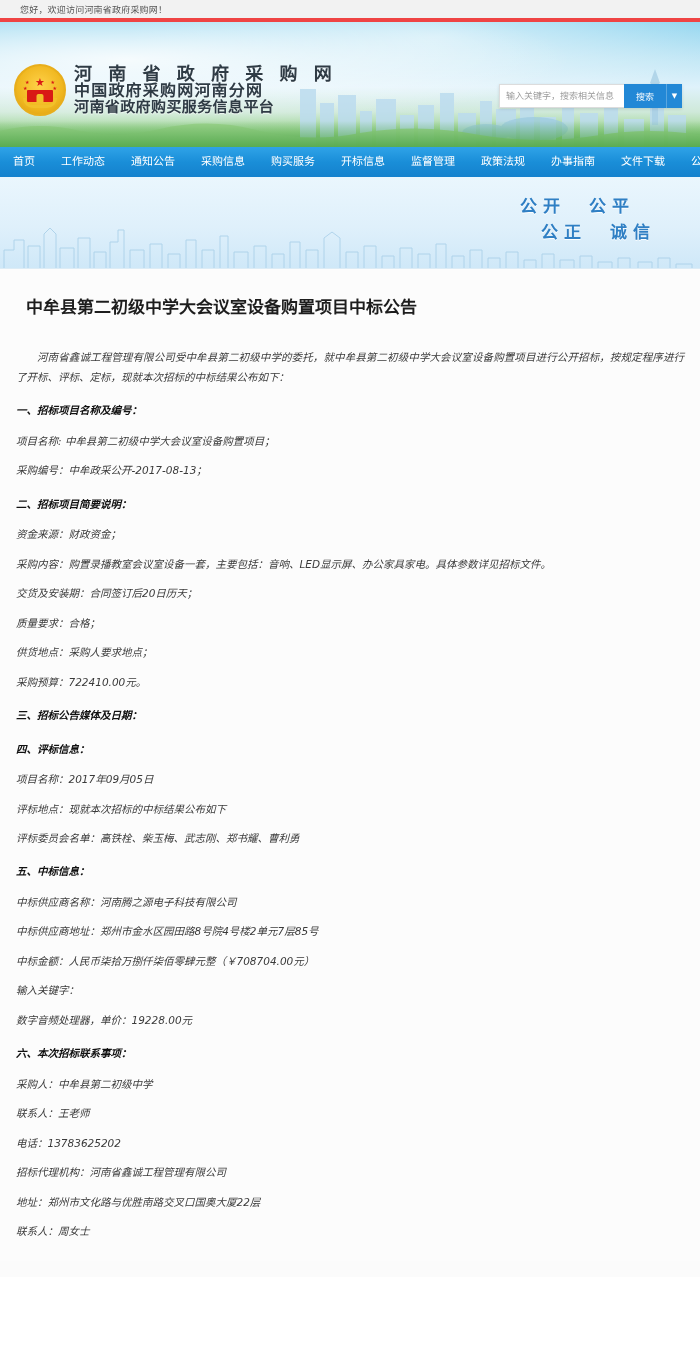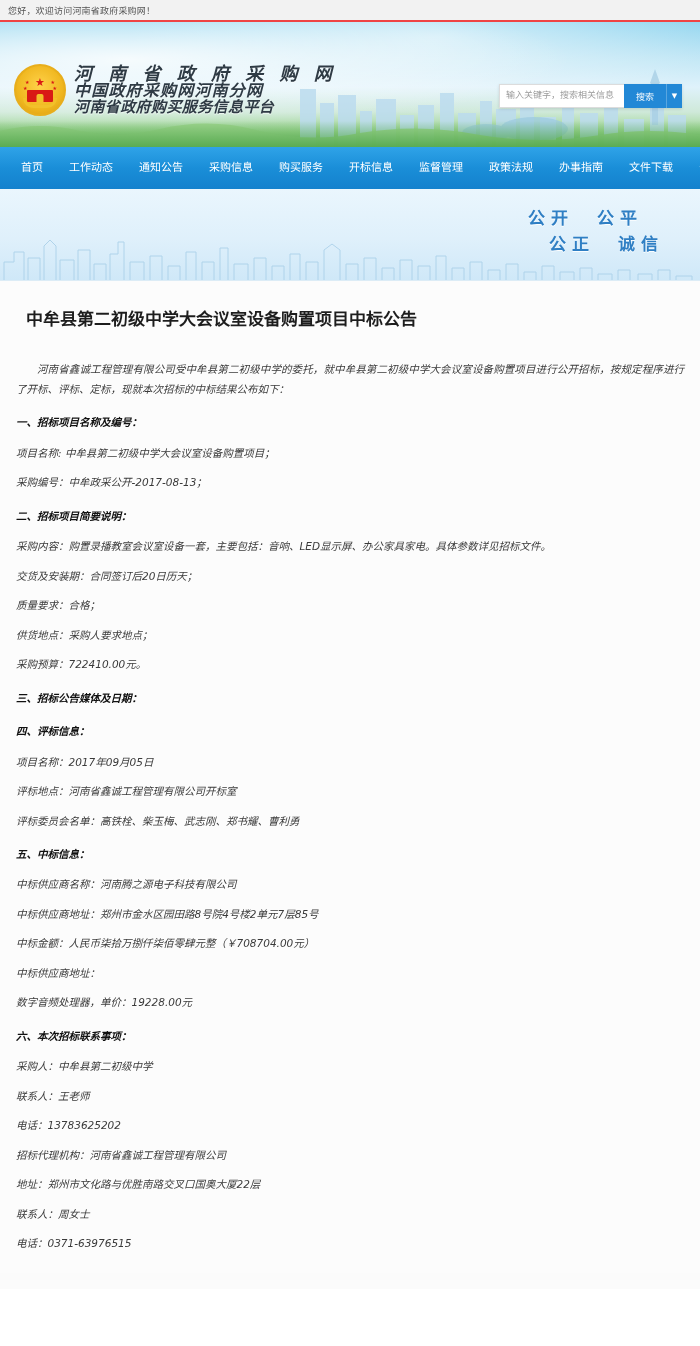--- a/index.html
+++ b/index.html
@@ -9,24 +9,24 @@
     font-family: "DejaVu Sans", "Liberation Sans", sans-serif;
     background: #ffffff;
     color: #333;
   }
   body { width: 700px; overflow-x: hidden; }
 
   
   .topbar {
     height: 22px;
     background: #f2f2f2;
-    border-bottom: 2px solid #ef4444;
+    border-bottom: 4px solid #ef4444;
     display: flex;
     align-items: center;
-    padding: 0 8px;
+    padding: 0 20px;
   }
   .topbar-text {
     font-size: 9px;
     color: #555;
     letter-spacing: 0.2px;
   }
 
   
   .header {
     position: relative;
@@ -104,21 +104,20 @@
     transform: translateX(-50%);
     width: 34px; height: 10px;
     border-bottom: 3px solid #f2c02a;
     border-left: 3px solid #f2c02a;
     border-right: 3px solid #f2c02a;
     border-radius: 0 0 16px 16px;
   }
   .site-titles {
     line-height: 1.06;
     text-shadow: 0 1px 1px rgba(255,255,255,.7);
-    font-style: italic;
   }
   .site-title-1 {
     font-size: 18px; font-weight: bold; color: #2f3b45;
     letter-spacing: 5px;
   }
   .site-title-2 {
     font-size: 16px; font-weight: bold; color: #2f3b45;
     letter-spacing: 1.2px;
   }
   .site-title-3 {
@@ -133,21 +132,21 @@
     display: flex;
     z-index: 5;
     box-shadow: 0 1px 3px rgba(0,0,0,.12);
   }
   .search-input {
     width: 125px; height: 24px;
     border: 1px solid #dcdcdc; border-right: none;
     background: #fff;
     font-size: 9px; color: #333;
     padding: 0 6px;
-    font-family: Liberation Mono, monospace;
+    font-family: Liberation Sans, sans-serif;
     outline: none;
   }
   .search-input::placeholder { color: #9a9a9a; }
   .search-btn {
     width: 42px; height: 24px;
     background: #2288d6;
     border: none;
     color: #fff;
     font-size: 9px;
     cursor: pointer;
@@ -156,25 +155,24 @@
   .search-drop {
     width: 16px; height: 24px;
     background: #2288d6;
     border: none; border-left: 1px solid rgba(255,255,255,.25);
     color: #fff; font-size: 7px; line-height: 24px; text-align: center;
     cursor: pointer;
   }
 
   
   .nav {
-    height: 42px;
+    height: 30px;
     background: linear-gradient(to bottom, #2fa3e8 0%, #1a8ed8 50%, #1481cd 100%);
     display: flex;
     align-items: center;
-    padding-left: 8px;
   }
   .nav-item {
     font-size: 11px;
     color: #ffffff;
     padding: 0 13px;
     line-height: 30px;
     cursor: pointer;
     white-space: nowrap;
   }
 
@@ -184,21 +182,21 @@
     height: 92px;
     overflow: hidden;
     background: linear-gradient(to bottom, #eaf6fd 0%, #dff0fb 55%, #cfe8f8 100%);
     border-bottom: 1px solid #dcecf6;
   }
   .subbanner .sky-line {
     position: absolute; left: 0; right: 0; bottom: 0; height: 48px;
   }
   .slogan {
     position: absolute;
-    right: 36px; top: 16px;
+    right: 44px; top: 16px;
     text-align: center;
     z-index: 3;
   }
   .slogan-line {
     font-size: 17px; font-weight: bold; color: #2f7fc4;
     letter-spacing: 6px;
     line-height: 1.55;
     text-shadow: 0 1px 0 rgba(255,255,255,.9);
   }
   .slogan-line.second { padding-left: 42px; }
@@ -387,41 +385,41 @@
 
     <h1 class="article-title">中牟县第二初级中学大会议室设备购置项目中标公告</h1>
 
 
     <div class="body-text" id="article-body">
         <div class="p indent">河南省鑫诚工程管理有限公司受中牟县第二初级中学的委托，就中牟县第二初级中学大会议室设备购置项目进行公开招标，按规定程序进行了开标、评标、定标，现就本次招标的中标结果公布如下：</div>
         <div class="p heading">一、招标项目名称及编号：</div>
         <div class="p">项目名称: 中牟县第二初级中学大会议室设备购置项目；</div>
         <div class="p">采购编号：中牟政采公开-2017-08-13；</div>
         <div class="p heading">二、招标项目简要说明：</div>
+        <div class="p">资金来源：财政资金；</div>
         <div class="p">采购内容：购置录播教室会议室设备一套，主要包括：音响、LED显示屏、办公家具家电。具体参数详见招标文件。</div>
         <div class="p">交货及安装期：合同签订后20日历天；</div>
         <div class="p">质量要求：合格；</div>
         <div class="p">供货地点：采购人要求地点；</div>
         <div class="p">采购预算：722410.00元。</div>
         <div class="p heading">三、招标公告媒体及日期：</div>
         <div class="p heading">四、评标信息：</div>
         <div class="p">项目名称：2017年09月05日</div>
-        <div class="p">评标地点：河南省鑫诚工程管理有限公司开标室</div>
+        <div class="p">评标地点：现就本次招标的中标结果公布如下</div>
         <div class="p">评标委员会名单：高铁栓、柴玉梅、武志刚、郑书耀、曹利勇</div>
         <div class="p heading">五、中标信息：</div>
         <div class="p">中标供应商名称：河南腾之源电子科技有限公司</div>
         <div class="p">中标供应商地址：郑州市金水区园田路8号院4号楼2单元7层85号</div>
         <div class="p">中标金额：人民币柒拾万捌仟柒佰零肆元整（￥708704.00元）</div>
-        <div class="p">中标供应商地址：</div>
+        <div class="p">输入关键字：</div>
         <div class="p">数字音频处理器，单价：19228.00元</div>
         <div class="p heading">六、本次招标联系事项：</div>
         <div class="p">采购人：中牟县第二初级中学</div>
         <div class="p">联系人：王老师</div>
         <div class="p">电话：13783625202</div>
         <div class="p">招标代理机构：河南省鑫诚工程管理有限公司</div>
         <div class="p">地址：郑州市文化路与优胜南路交叉口国奥大厦22层</div>
         <div class="p">联系人：周女士</div>
-        <div class="p">电话：0371-63976515</div>
       </div>
 
   </div>
 
 </div>
 
 </body></html>

